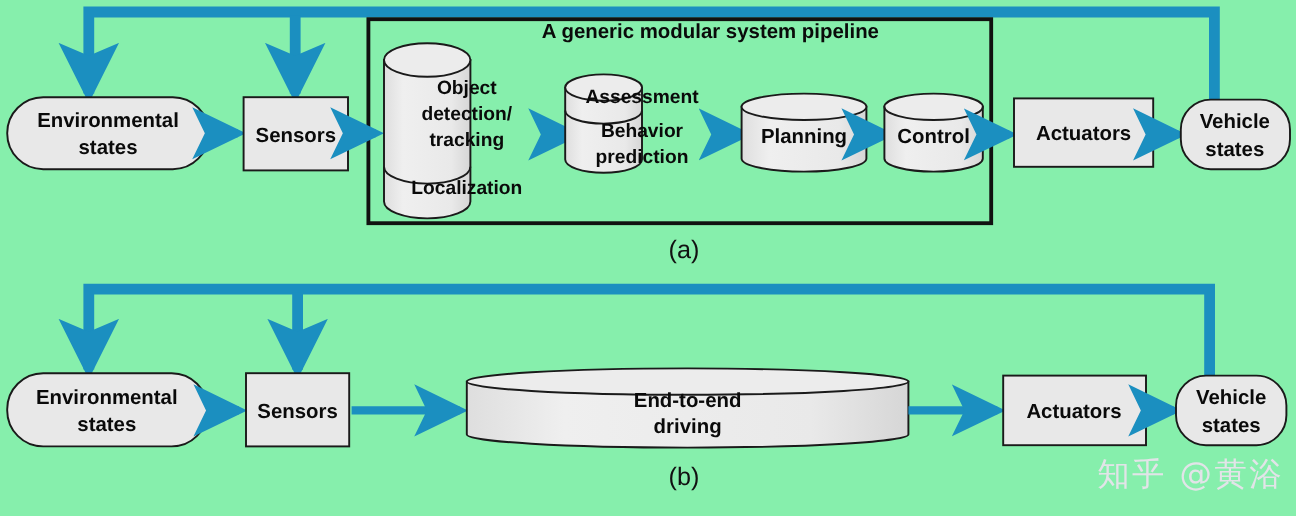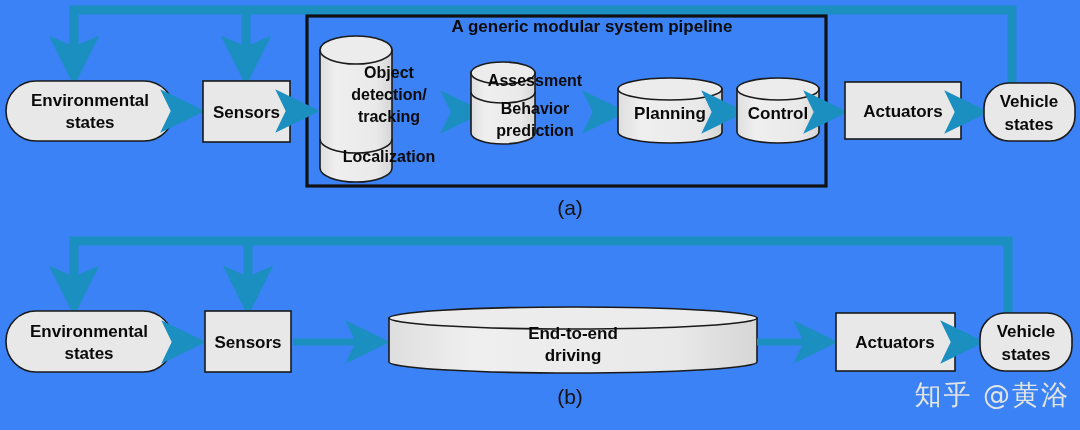--- a/index.html
+++ b/index.html
@@ -1,18 +1,18 @@
 <!DOCTYPE html>
 <html><head>
 <meta charset="utf-8">
 <style>
   html,body{margin:0;padding:0;background:#ffffff;}
   body{width:1080px;height:430px;overflow:hidden;
        font-family:"Liberation Sans","DejaVu Sans",sans-serif;}
-  #root{position:relative;width:1080px;height:430px;background:#3b82f6;}
+  #root{position:relative;width:1080px;height:430px;background:#86efac;}
   svg.canvas{position:absolute;left:0;top:0;width:1080px;height:430px;}
   .node-label{font-family:"Liberation Sans","DejaVu Sans",sans-serif;
               font-weight:bold;fill:#0a0a0a;text-anchor:middle;}
   .panel-title{font-family:"Liberation Sans","DejaVu Sans",sans-serif;
                font-weight:bold;font-size:17px;fill:#0a0a0a;text-anchor:middle;}
   .panel-caption{font-family:"Liberation Sans","DejaVu Sans",sans-serif;
                  font-weight:normal;font-size:21px;fill:#111;text-anchor:middle;}
   .watermark{font-family:"DejaVu Sans",sans-serif;font-size:27px;
              fill:#e2e4e8;text-anchor:end;letter-spacing:2px;}
 </style>

